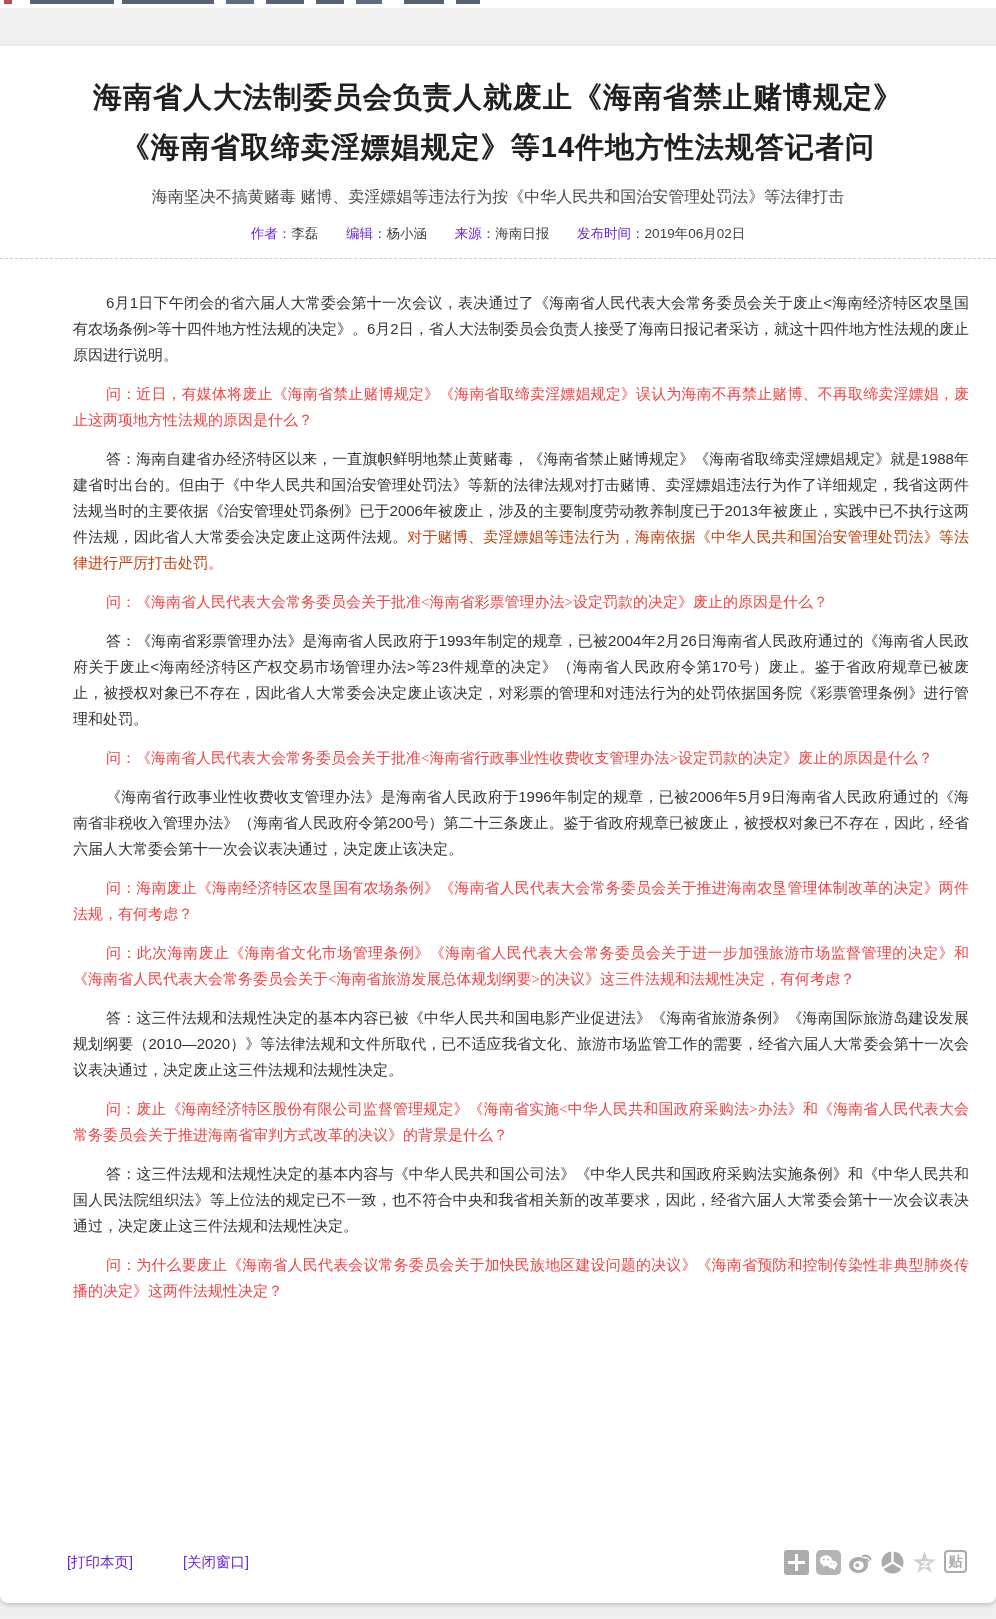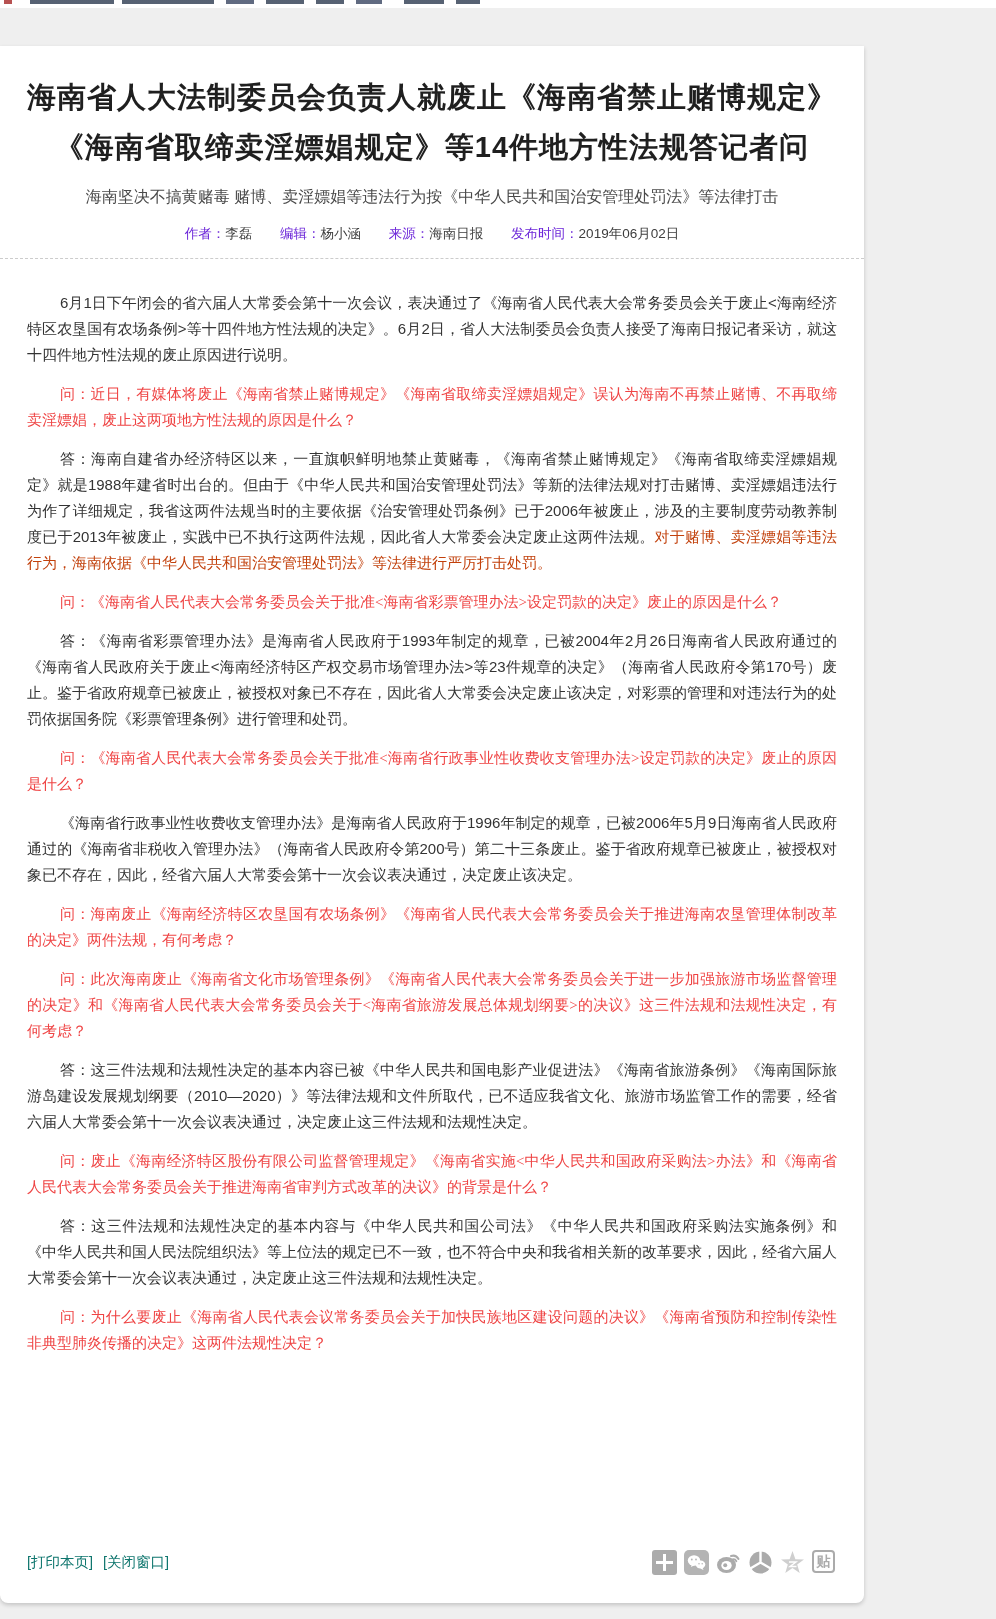--- a/index.html
+++ b/index.html
@@ -28,21 +28,21 @@
         #39465a 312px 340px, transparent 340px 352px,
         #44506a 352px 378px, transparent 378px 400px,
         #39465a 400px 440px, transparent 440px 452px,
         #39465a 452px 476px, transparent 476px 500px);
     opacity: .85;
   }
   .gray-band { height: 38px; background: #efefef; }
 
   .card {
     background: #ffffff;
-    width: 864px;
+    width: 996px;
     height: 1557px;
     padding: 26px 27px 0 27px;
     border-radius: 0 0 8px 8px;
     box-shadow: 0 2px 4px rgba(0,0,0,.18);
     position: relative;
   }
 
   .title {
     text-align: center;
     font-size: 29px;
@@ -72,35 +72,36 @@
   }
 
   .article { margin-top: 31px; }
   .article p {
     font-size: 15px;
     line-height: 26px;
     color: #333333;
     text-indent: 2.2em;
     margin-bottom: 13px;
     text-align: justify;
+    margin-left: 46px;
   }
   .article p.q { color: #ef4444; font-family: Liberation Serif, serif; }
   .article .hl { color: #c2410c; }
 
   .card-footer {
     position: absolute;
     left: 27px; right: 27px;
     bottom: 28px;
     display: flex;
     justify-content: space-between;
     align-items: center;
   }
   .footer-links { font-size: 14.5px; color: #333; }
   .footer-links a {
-    color: #0f766e; text-decoration: none; margin-right: 6px; cursor: pointer;
+    color: #6d28d9; text-decoration: none; margin-right: 6px; cursor: pointer; margin-left: 40px;
   }
   .share-bar { display: flex; align-items: center; gap: 7px; }
   .share-bar .s-ic { width: 25px; height: 25px; display: inline-block; cursor: pointer; }
   .tieba-box {
     width: 23px; height: 23px; border: 2px solid #ababab; border-radius: 4px;
     color: #ababab; font-size: 14px; font-weight: bold;
     display: flex; align-items: center; justify-content: center;
   }
   .bottom-gap { height: 16px; background: #efefef; }
 </style>

